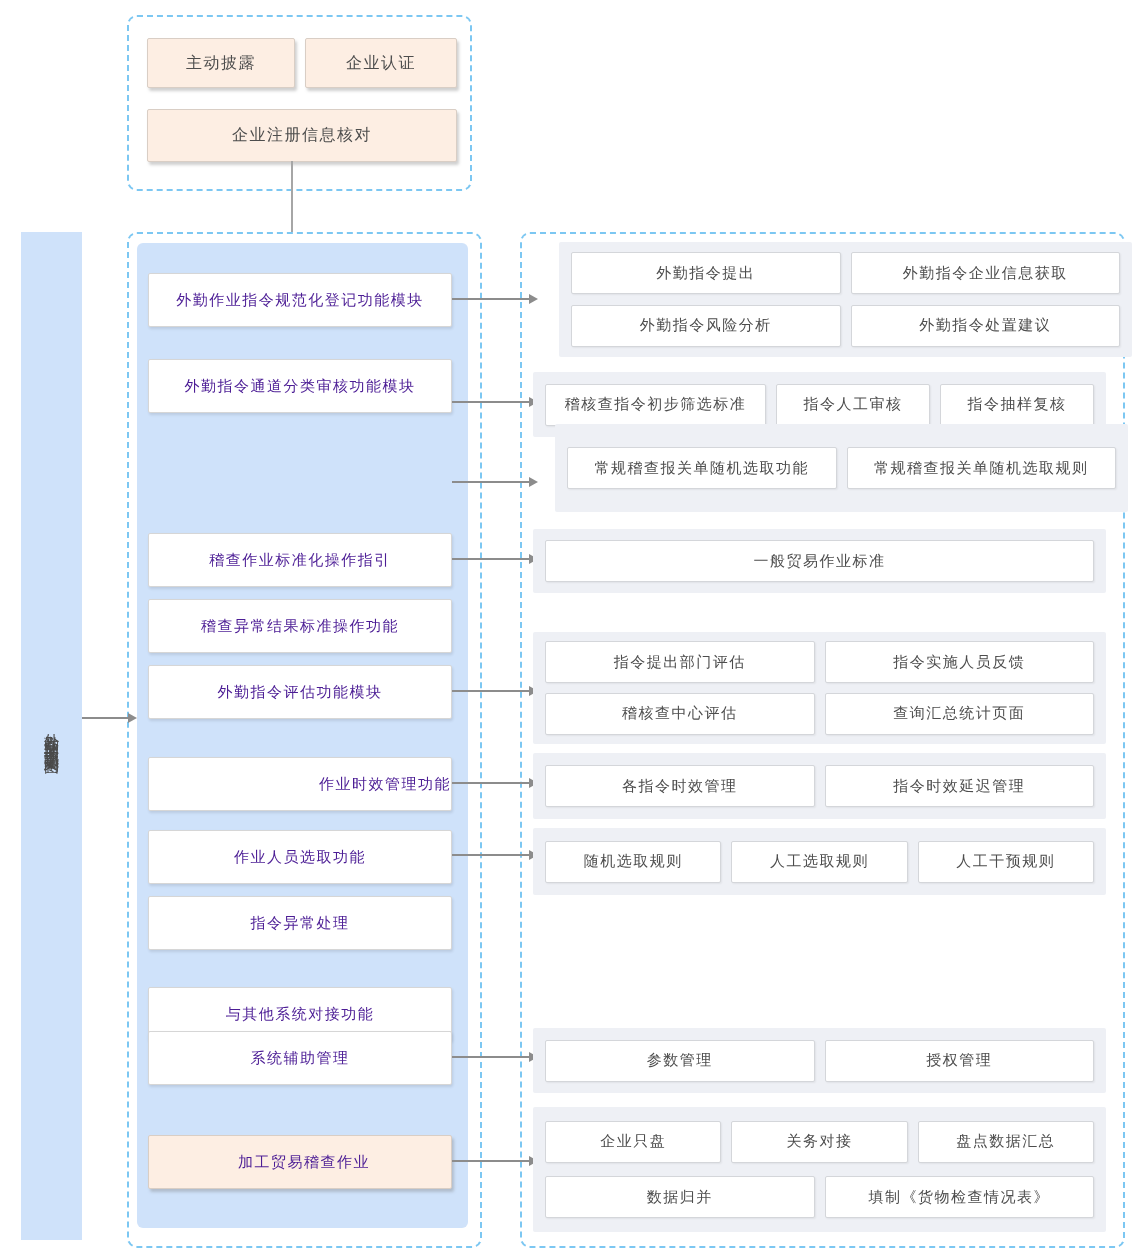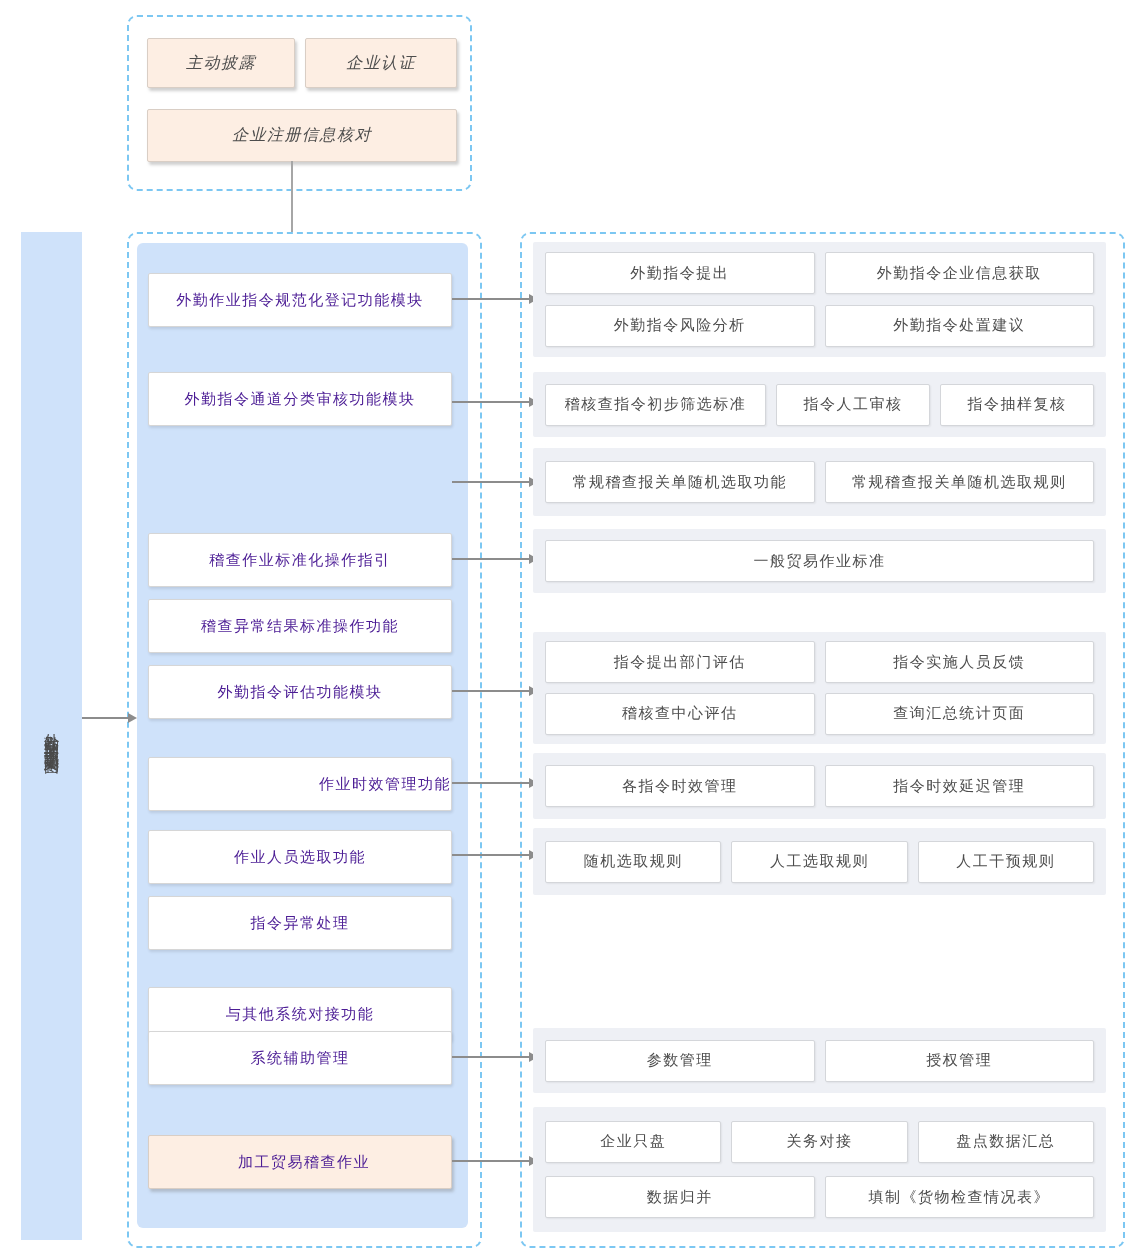--- a/index.html
+++ b/index.html
@@ -31,21 +31,20 @@
   
   .box{
     position:absolute;display:flex;align-items:center;justify-content:center;
     background:#ffffff;border:1px solid #d6d6d6;border-radius:2px;
     font-size:15px;letter-spacing:1.5px;color:#4d4d4d;text-align:center;
     box-shadow:1px 2px 3px rgba(0,0,0,0.10);box-sizing:border-box;
   }
   .box.orange{
     background:#fdeee3;border:1px solid #d9cec5;
     box-shadow:2px 3px 3px rgba(120,120,120,0.35);
-    font-style:italic;
   }
   .top-group .box{font-size:16px;}
   .module{
     position:absolute;left:148px;width:304px;height:54px;
     display:flex;align-items:center;justify-content:center;
     background:#ffffff;border:1px solid #d6d6d6;border-radius:2px;
     font-size:15px;letter-spacing:1.5px;color:#4c1d95;
     box-shadow:1px 2px 3px rgba(0,0,0,0.10);box-sizing:border-box;
   }
   .module.highlight{
@@ -99,21 +98,21 @@
   <div class="v-line" style="left:291px;top:161px;height:106px;"></div>
 
   <div class="dashed mid"></div>
   <div class="blue-panel"></div>
 
   <div class="h-arrow" style="left:82px;top:717px;width:46px;"></div>
 
   <div class="module" style="top:273px;">
     <span>外勤作业指令规范化登记功能模块</span>
   </div>
-  <div class="module" style="top:372px;">
+  <div class="module" style="top:359px;">
     <span>外勤指令通道分类审核功能模块</span>
   </div>
   <div class="module" style="top:533px;">
     <span>稽查作业标准化操作指引</span>
   </div>
   <div class="module" style="top:599px;">
     <span>稽查异常结果标准操作功能</span>
   </div>
   <div class="module" style="top:665px;">
     <span>外勤指令评估功能模块</span>
@@ -142,21 +141,21 @@
   <div class="h-arrow" style="left:452px;top:298px;width:77px;"></div>
   <div class="h-arrow" style="left:452px;top:401px;width:77px;"></div>
   <div class="h-arrow" style="left:452px;top:481px;width:77px;"></div>
   <div class="h-arrow" style="left:452px;top:558px;width:77px;"></div>
   <div class="h-arrow" style="left:452px;top:690px;width:77px;"></div>
   <div class="h-arrow" style="left:452px;top:782px;width:77px;"></div>
   <div class="h-arrow" style="left:452px;top:854px;width:77px;"></div>
   <div class="h-arrow" style="left:452px;top:1056px;width:77px;"></div>
   <div class="h-arrow" style="left:452px;top:1160px;width:77px;"></div>
 
-  <div class="group" style="top:242px;height:115px;">
+  <div class="group" style="top:242px;height:115px;margin-left:26px;">
     <div class="grow">
       <div class="cell">
           <span>外勤指令提出</span>
         </div>
       <div class="cell">
           <span>外勤指令企业信息获取</span>
         </div>
     </div>
     <div class="grow">
       <div class="cell">
@@ -175,21 +174,21 @@
         </div>
       <div class="cell">
           <span>指令人工审核</span>
         </div>
       <div class="cell">
           <span>指令抽样复核</span>
         </div>
     </div>
   </div>
 
-  <div class="group" style="top:448px;height:68px;">
+  <div class="group" style="top:424px;height:88px;margin-left:22px;">
     <div class="grow">
       <div class="cell">
           <span>常规稽查报关单随机选取功能</span>
         </div>
       <div class="cell">
           <span>常规稽查报关单随机选取规则</span>
         </div>
     </div>
   </div>
 

